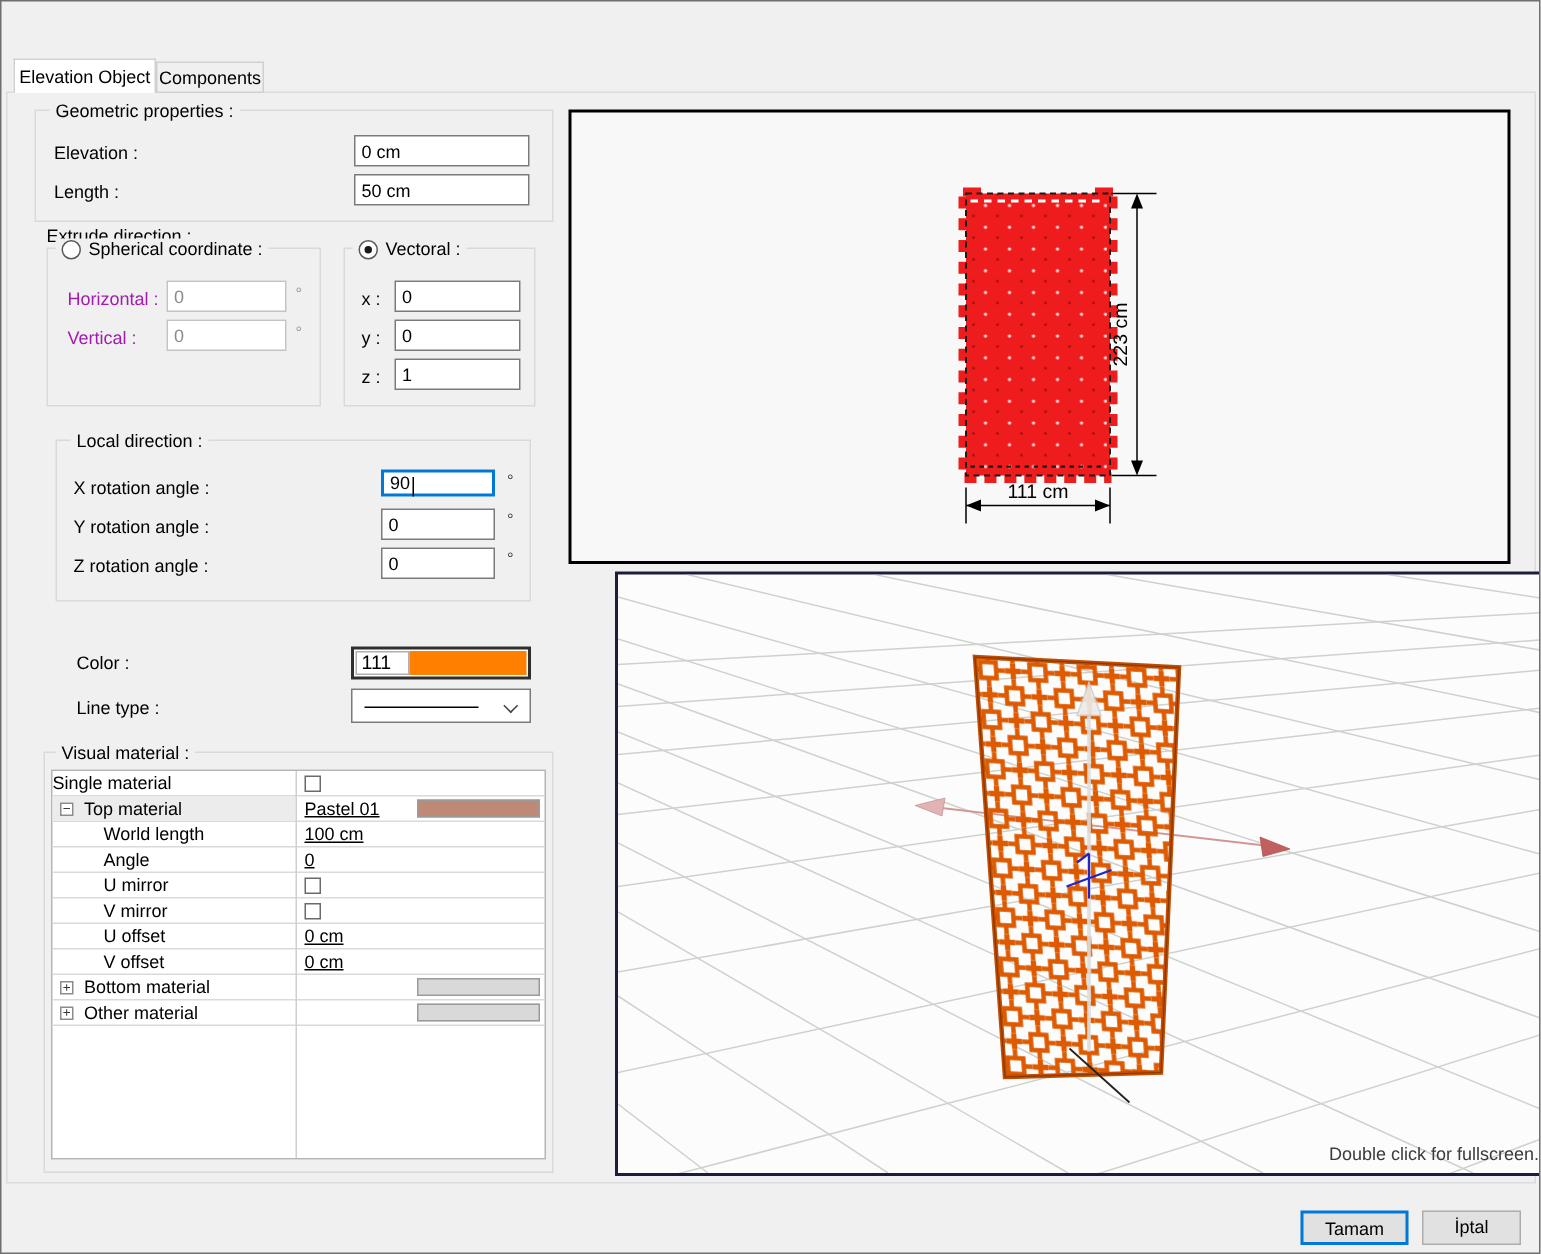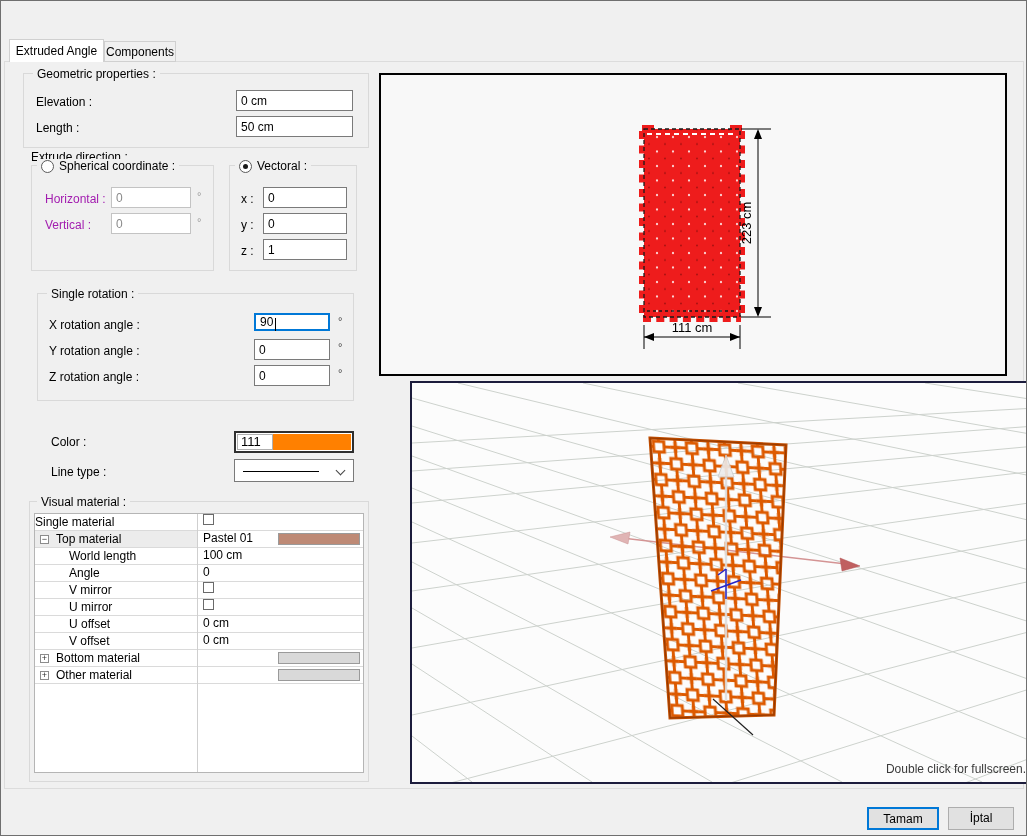--- a/index.html
+++ b/index.html
@@ -40,21 +40,21 @@
   .combo .linesample { position:absolute; left:8px; top:11px; width:76px; height:1px; background:#000; }
   .combo .chev { position:absolute; right:9px; top:7px; width:7px; height:7px; border-right:1.5px solid #444; border-bottom:1.5px solid #444; transform:rotate(45deg); }
 
   
   .mat-table { position:absolute; left:33px; top:512px; width:330px; height:260px; border:1px solid #b5b5b5; background:#fff; }
   .mat-divider { position:absolute; left:162px; top:0; bottom:0; width:1px; background:#cfcfcf; z-index:2; }
   .mat-row { position:relative; height:17px; border-bottom:1px solid #dadada; display:flex; align-items:center; }
   .mat-label { width:162px; height:100%; display:flex; align-items:center; padding-left:0; }
   .mat-label.ind2 { padding-left:34px; }
   .mat-label.sel { background:#ececec; }
-  .mat-value { flex:1; height:100%; display:flex; align-items:flex-start; padding-left:6px; position:relative; }
+  .mat-value { flex:1; height:100%; display:flex; align-items:center; padding-left:6px; position:relative;text-decoration:underline; }
   .expander { width:9px; height:9px; border:1px solid #8c8c8c; background:#fff; font-size:9px; line-height:7px; text-align:center; color:#333; margin-right:7px; flex:0 0 9px; }
   .cb { width:11px; height:11px; border:1px solid #6a6a6a; background:#fff; }
   .mswatch { position:absolute; right:3px; top:2px; width:82px; height:12px; border:1px solid #9a9a9a; }
 
   
   .vp2d { position:absolute; left:378px; top:72px; width:628px; height:303px; background:#f8f8f8; border:2px solid #000; }
   .vp3d { position:absolute; left:378px; top:380px; width:628px; height:403px; background:#fcfcfc; border:2px solid #1c1c3c; overflow:hidden;margin-left:31px; }
   .hint { position:absolute; right:10px; bottom:6px; font-size:12px; color:#3a3a3a; background:transparent; }
 
   
@@ -65,21 +65,21 @@
   .caret { position:absolute; left:274px; top:317px; width:1px; height:13px; background:#000; z-index:4; }
 </style>
 </head>
 <body>
 
 <div class="window">
 
 
   <div class="tabpage-border"></div>
   <div class="tab tab-active">
-    <span>Extruded Angle</span>
+    <span>Elevation Object</span>
   </div>
   <div class="tab tab-inactive">
     <span>Components</span>
   </div>
 
   <div class="group" style="left:22px; top:72px; width:346px; height:75px;"></div>
   <div class="legend" style="left:32px; top:66px;">
     <span>Geometric properties :</span>
   </div>
   <span class="lbl" style="left:35px; top:94px;">Elevation :</span>
@@ -108,21 +108,21 @@
   </div>
   <span class="lbl" style="left:240px; top:191px;">x :</span>
   <input class="tb" style="left: 262px; top: 186px; width: 84px; height: 21px;" value="0">
   <span class="lbl" style="left:240px; top:217px;">y :</span>
   <input class="tb" style="left: 262px; top: 212px; width: 84px; height: 21px;" value="0">
   <span class="lbl" style="left:240px; top:243px;">z :</span>
   <input class="tb" style="left: 262px; top: 238px; width: 84px; height: 21px;" value="1">
 
   <div class="group" style="left:36px; top:292px; width:317px; height:108px;"></div>
   <div class="legend" style="left:46px; top:286px;">
-    <span>Single rotation :</span>
+    <span>Local direction :</span>
   </div>
   <span class="lbl" style="left:48px; top:317px;">X rotation angle :</span>
   <input class="tb focused" style="left: 253px; top: 312px; width: 76px; height: 18px;" value="90">
   <div class="caret"></div>
   <span class="deg" style="left:337px; top:314px;">°</span>
   <span class="lbl" style="left:48px; top:343px;">Y rotation angle :</span>
   <input class="tb" style="left: 253px; top: 338px; width: 76px; height: 21px;" value="0">
   <span class="deg" style="left:337px; top:340px;">°</span>
   <span class="lbl" style="left:48px; top:369px;">Z rotation angle :</span>
   <input class="tb" style="left: 253px; top: 364px; width: 76px; height: 21px;" value="0">
@@ -175,29 +175,29 @@
     <div class="mat-row">
       <div class="mat-label ind2">
           <span>Angle</span>
         </div>
       <div class="mat-value">
           <span>0</span>
         </div>
     </div>
     <div class="mat-row">
       <div class="mat-label ind2">
+          <span>U mirror</span>
+        </div>
+      <div class="mat-value">
+          <div class="cb"></div>
+        </div>
+    </div>
+    <div class="mat-row">
+      <div class="mat-label ind2">
           <span>V mirror</span>
-        </div>
-      <div class="mat-value">
-          <div class="cb"></div>
-        </div>
-    </div>
-    <div class="mat-row">
-      <div class="mat-label ind2">
-          <span>U mirror</span>
         </div>
       <div class="mat-value">
           <div class="cb"></div>
         </div>
     </div>
     <div class="mat-row">
       <div class="mat-label ind2">
           <span>U offset</span>
         </div>
       <div class="mat-value">

